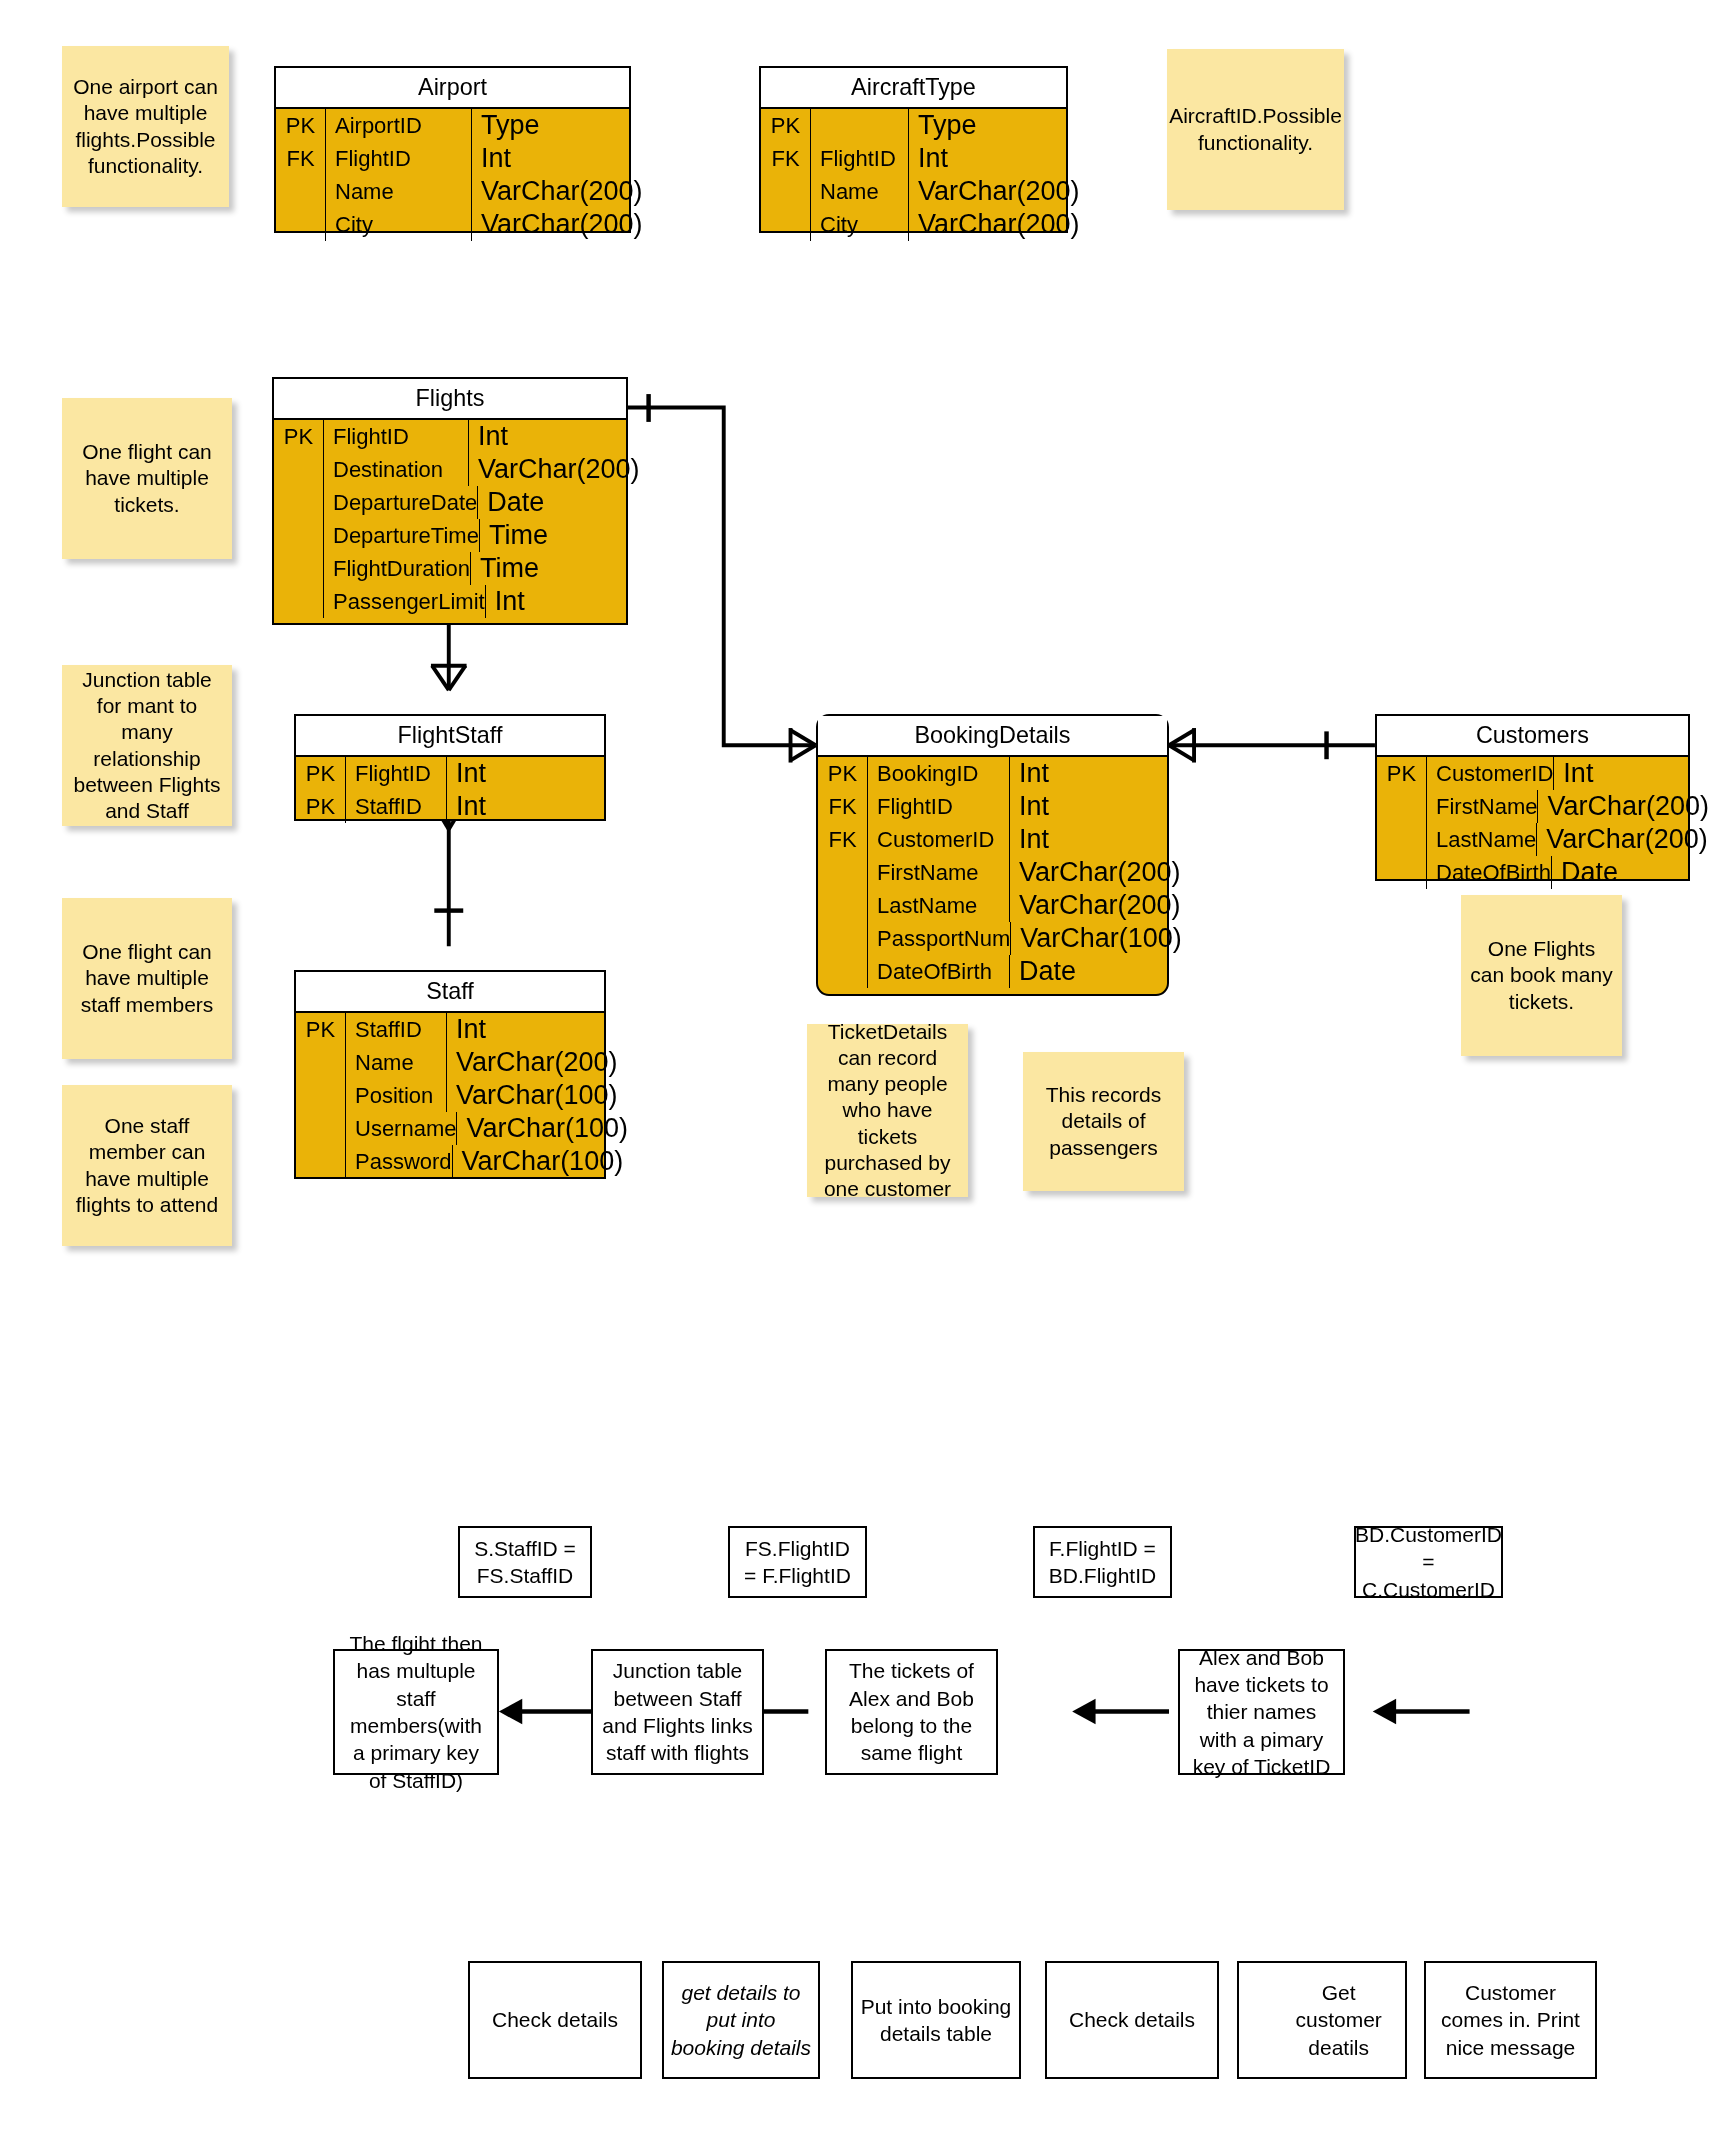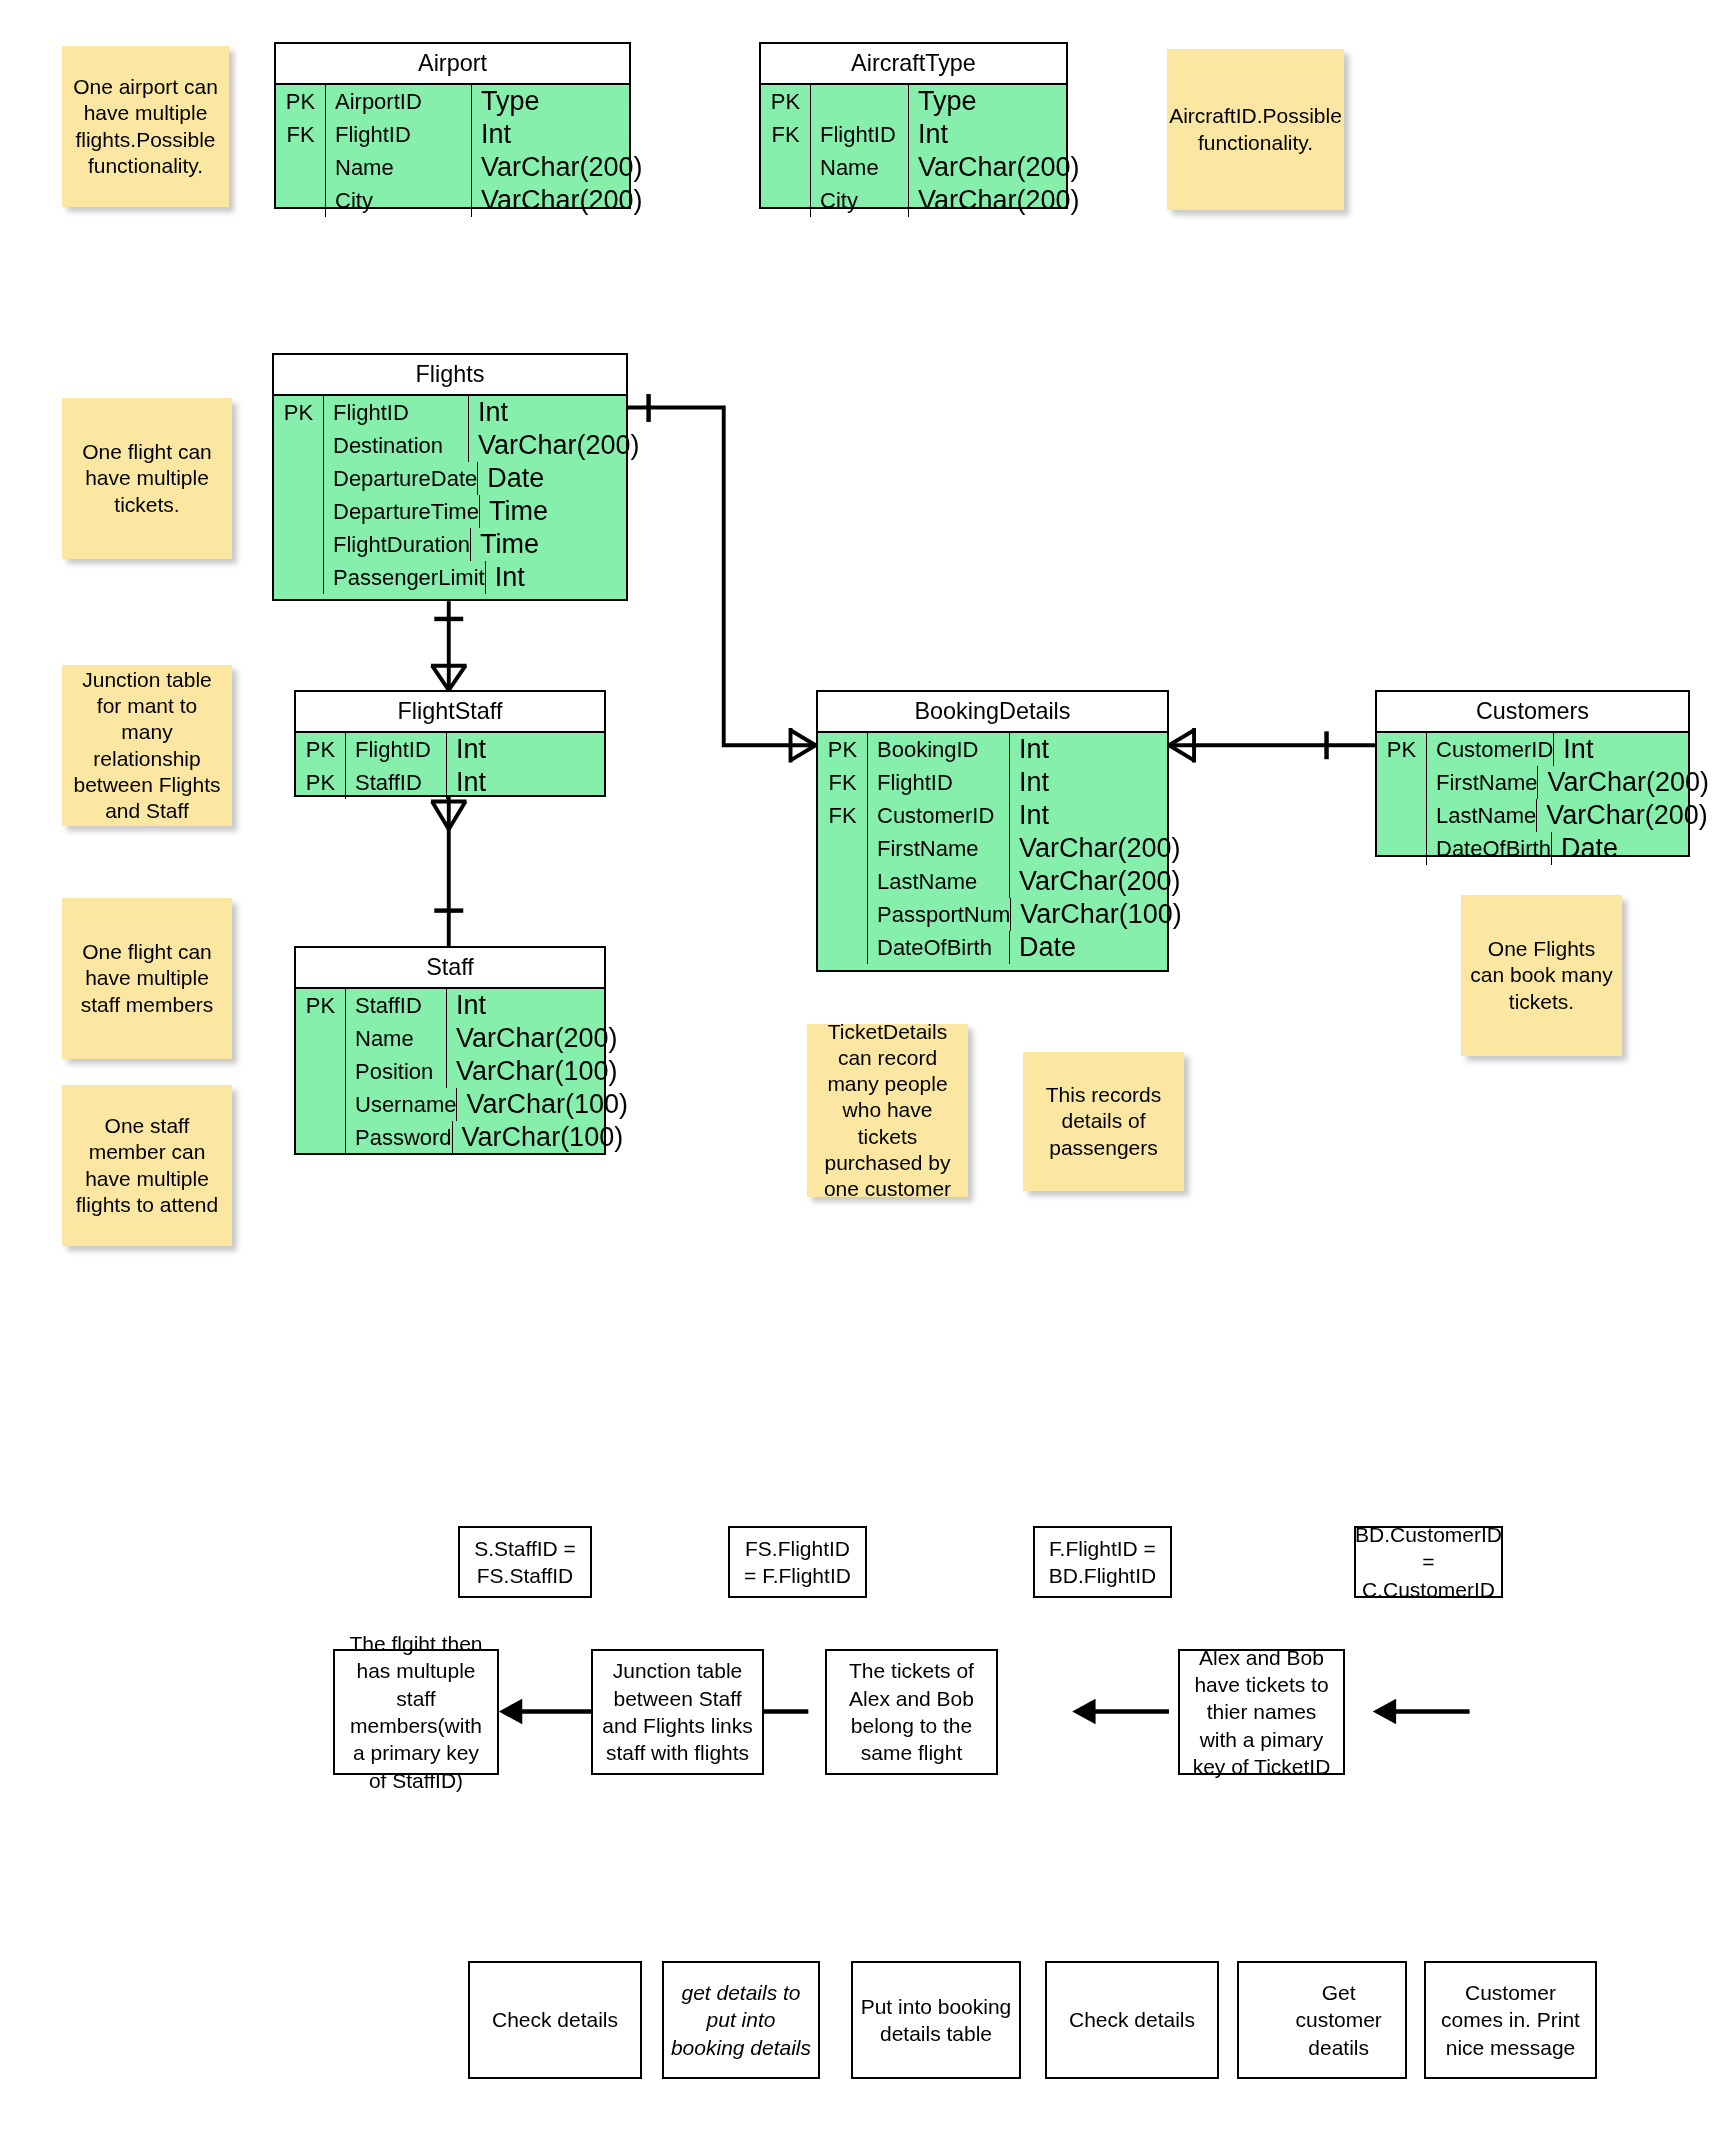--- a/index.html
+++ b/index.html
@@ -7,21 +7,21 @@
     font-family:"Liberation Sans", sans-serif;
     color:#000;
     width:1733px;
     height:2129px;
     position:relative;
     overflow:hidden;
   }
   .canvas{position:absolute;left:0;top:0;width:1733px;height:2129px;}
 
   
-  .entity{position:absolute;border:2.2px solid #000;background:#86efac;box-sizing:border-box;}
+  .entity{position:absolute;border:2.2px solid #000;background:#eab308;box-sizing:border-box;margin-top:24px;}
   .entity .ent-title{
     height:39px;line-height:39px;text-align:center;font-size:23.4px;
     border-bottom:2.2px solid #000;background:#fff;
   }
   .ent-row{display:flex;height:33px;box-sizing:border-box;}
   .ent-row .c-key{width:49px;flex:0 0 49px;border-right:1.7px solid #000;
      display:flex;align-items:center;justify-content:center;font-size:22px;}
   .ent-row .c-name{flex:1;border-right:1.7px solid #000;display:flex;align-items:center;
      padding-left:9px;font-size:22px;}
   .ent-row .c-type{width:148px;flex:0 0 148px;display:flex;align-items:center;
@@ -256,21 +256,21 @@
         <div class="c-type">VarChar(100)</div>
       </div>
       <div class="ent-row">
         <div class="c-key"></div>
         <div class="c-name">Password</div>
         <div class="c-type">VarChar(100)</div>
       </div>
     </div>
   </div>
 
-  <div class="entity" style="left:816px;top:690px;width:353px;height:282px;">
+  <div class="entity" style="left:816px;top:690px;width:353px;height:282px;border-radius:13px;">
     <div class="ent-title">BookingDetails</div>
     <div class="ent-body">
       <div class="ent-row">
         <div class="c-key">PK</div>
         <div class="c-name">BookingID</div>
         <div class="c-type">Int</div>
       </div>
       <div class="ent-row">
         <div class="c-key">FK</div>
         <div class="c-name">FlightID</div>

